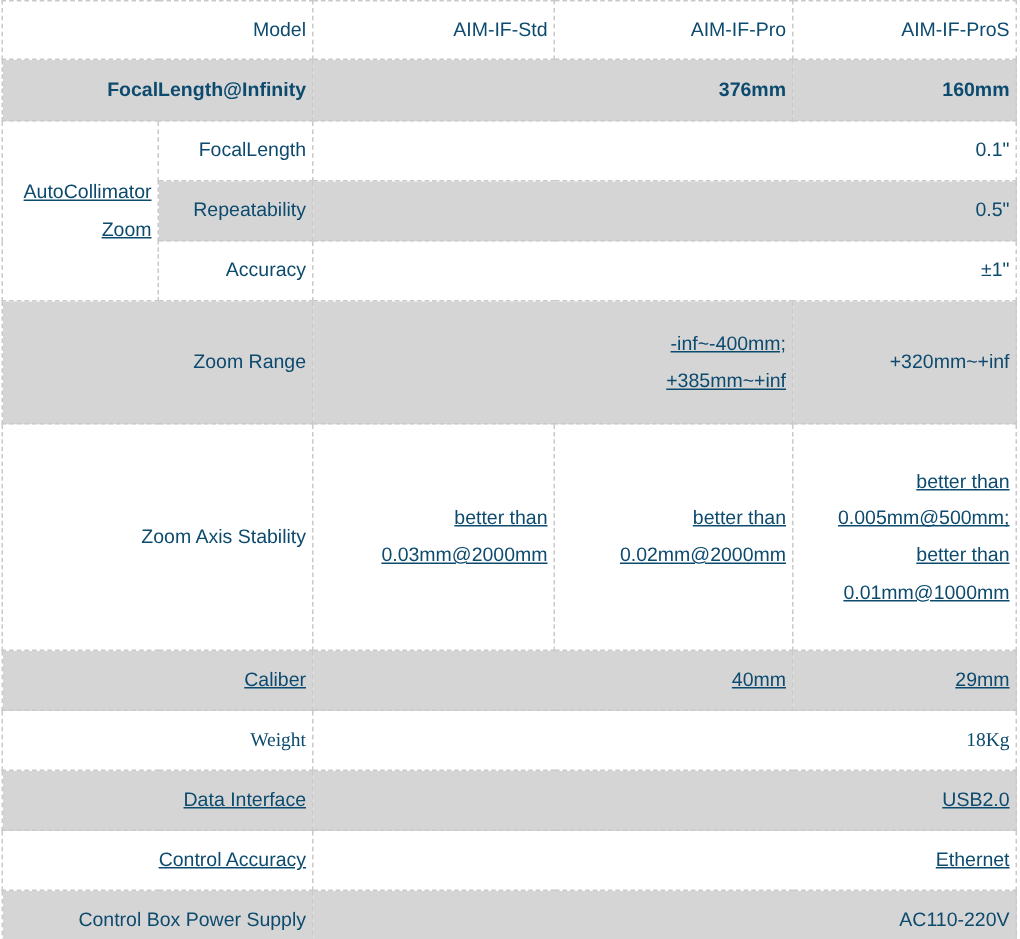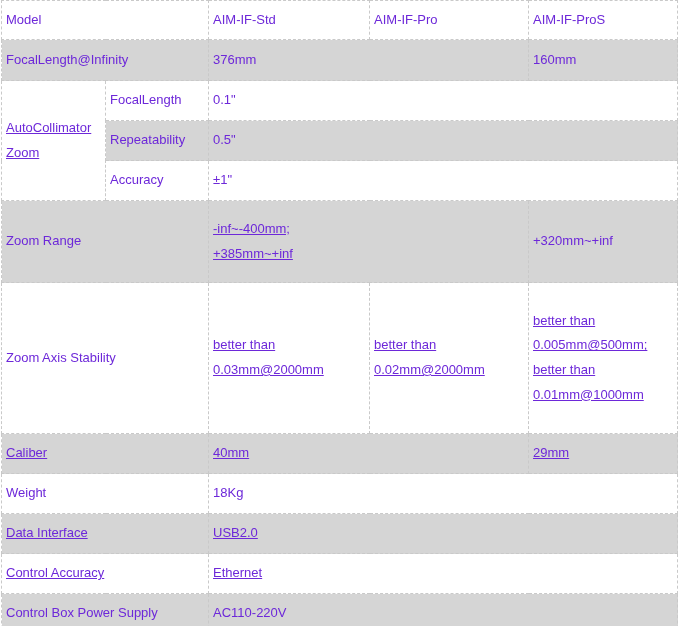--- a/index.html
+++ b/index.html
@@ -20,47 +20,47 @@
   }
   table.spec-table {
     width: 676px;
     margin: 0 0 0 1px;
     border-collapse: collapse;
     table-layout: fixed;
     font-size: 13px;
   }
   table.spec-table td {
     border: 1px dashed #c9c9c9;
-    text-align: left;
+    text-align: right;
     vertical-align: middle;
-    color: #6d28d9;
+    color: #0c4a6e;
     font-weight: 400;
     line-height: 1.9;
     padding: 0 4px;
   }
   
   col.c-label    { width: 104px; }
   col.c-sublabel { width: 103px; }
   col.c-std      { width: 161px; }
   col.c-pro      { width: 159px; }
   col.c-pros     { width: 149px; }
 
   
   tr.band-gray > td.shade,
   td.shade { background: #d5d5d5; }
   td.plain { background: #ffffff; }
 
   
   tr.r-model td      { height: 38px; }
-  tr.r-focal td      { height: 40px; }
+  tr.r-focal td      { height: 40px; font-weight: bold; }
   tr.r-sub td        { height: 39px; }
   tr.r-zoomrange td  { height: 81px; }
   tr.r-stability td  { height: 150px; }
   tr.r-small td      { height: 39px; text-decoration: underline; }
-  tr.r-weight td     { height: 39px; }
+  tr.r-weight td     { height: 39px; font-family: Liberation Serif, serif; }
   tr.r-last td       { height: 39px; }
 
   td.multiline { line-height: 2.1; }
   td.stack4    { line-height: 2.45; font-size: 13px; }
   td.label-stack { line-height: 2.6; }
   .ln { display: block; text-decoration: underline; }
 </style>
 </head>
 <body>
 

